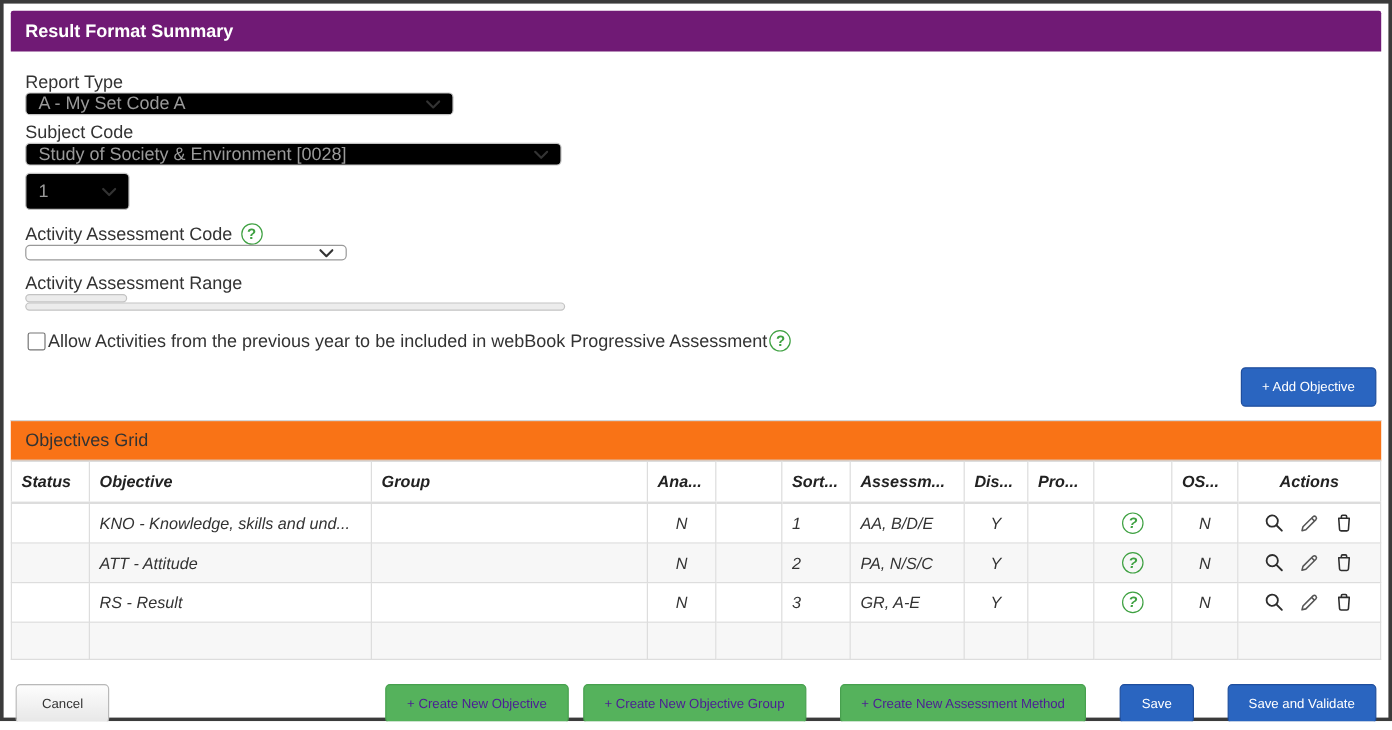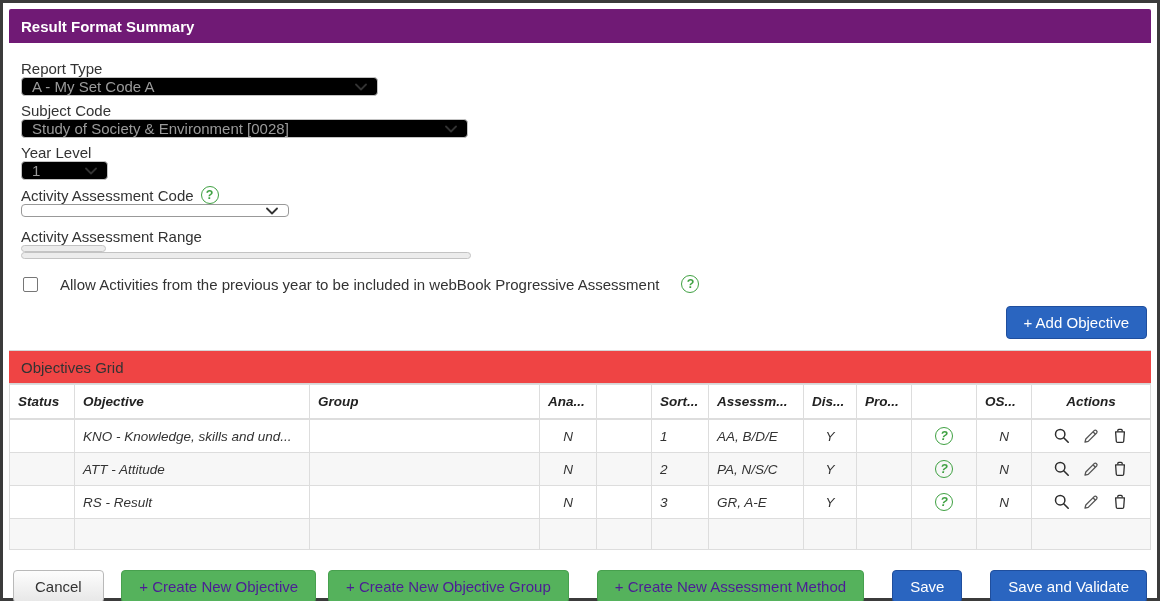--- a/index.html
+++ b/index.html
@@ -38,38 +38,38 @@
     height:31px; border:1px solid #c3c3c3; border-radius:4px; background:#ececec;
   }
 
   .help-badge {
     display:inline-flex; align-items:center; justify-content:center;
     width:18px; height:18px; border:1.6px solid #3fa142; border-radius:50%;
     color:#3fa142; font-size:12.5px; font-weight:bold; line-height:1;
     flex:0 0 auto;
   }
 
-  .checkbox-row { display:flex; align-items:center; gap:22px; padding-left:14px; margin-top:16px; font-size:15px; color:#333; }
+  .checkbox-row { display:flex; align-items:center; gap:2px; padding-left:14px; margin-top:16px; font-size:15px; color:#333; }
   .checkbox { width:15px; height:15px; border:1.4px solid #767676; border-radius:2px; background:#fff; flex:0 0 auto; }
 
   .add-row { display:flex; justify-content:flex-end; margin-top:13px; padding-right:4px; }
 
   
   .btn {
-    height:33px; border-radius:4px; font-size:15px; font-family:"Liberation Sans",sans-serif;
+    height:33px; border-radius:4px; font-size:11px; font-family:"Liberation Sans",sans-serif;
     display:inline-flex; align-items:center; justify-content:center;
     padding:0 17px; cursor:pointer; white-space:nowrap;
   }
   .btn-blue { background:#2a65c0; border:1px solid #1f4e9d; color:#fff; }
   .btn-green { background:#55b25c; border:1px solid #47a04e; color:#4c1d95; }
   .btn-cancel { background:linear-gradient(#fdfdfd,#e7e7e7); border:1px solid #b9b9b9; color:#333; padding:0 21px; }
 
   
   .grid-bar {
-    margin-top:11px; height:34px; background:#ef4444;
+    margin-top:11px; height:34px; background:#f97316;
     border-top:1px solid #d5d5d5; border-bottom:1px solid #d5d5d5;
     display:flex; align-items:center; padding:0 12px; font-size:15px; color:#333;
   }
   table { width:100%; border-collapse:collapse; table-layout:fixed; font-size:13.5px; color:#333; }
   th, td { border:1px solid #ddd; overflow:hidden; white-space:nowrap;font-style:italic; }
   th { text-align:left; padding:9px 8px; font-weight:bold; color:#222; border-bottom:2px solid #ddd; }
   td { padding:7px 8px; height:31px; }
   tbody tr:nth-child(even) { background:#f7f7f7; }
   .c-center { text-align:center; }
   .c-actions { text-align:center; }
@@ -106,21 +106,20 @@
       <div class="form-label">Subject Code</div>
       <div class="sel disabled" style="width:447px">
         <span>Study of Society &amp; Environment [0028]</span>
         <svg class="chev" width="12" height="8" viewBox="0 0 12 8">
             <polyline points="1,1.5 6,6.5 11,1.5" fill="none" stroke="#333" stroke-width="1.8" stroke-linecap="round" stroke-linejoin="round"></polyline>
           </svg>
       </div>
     </div>
 
     <div class="form-row">
-      <div class="form-label">Year Level</div>
       <div class="sel disabled" style="width:87px">
         <span>1</span>
         <svg class="chev" width="12" height="8" viewBox="0 0 12 8">
             <polyline points="1,1.5 6,6.5 11,1.5" fill="none" stroke="#333" stroke-width="1.8" stroke-linecap="round" stroke-linejoin="round"></polyline>
           </svg>
       </div>
     </div>
 
     <div class="form-row">
       <div class="form-label">

